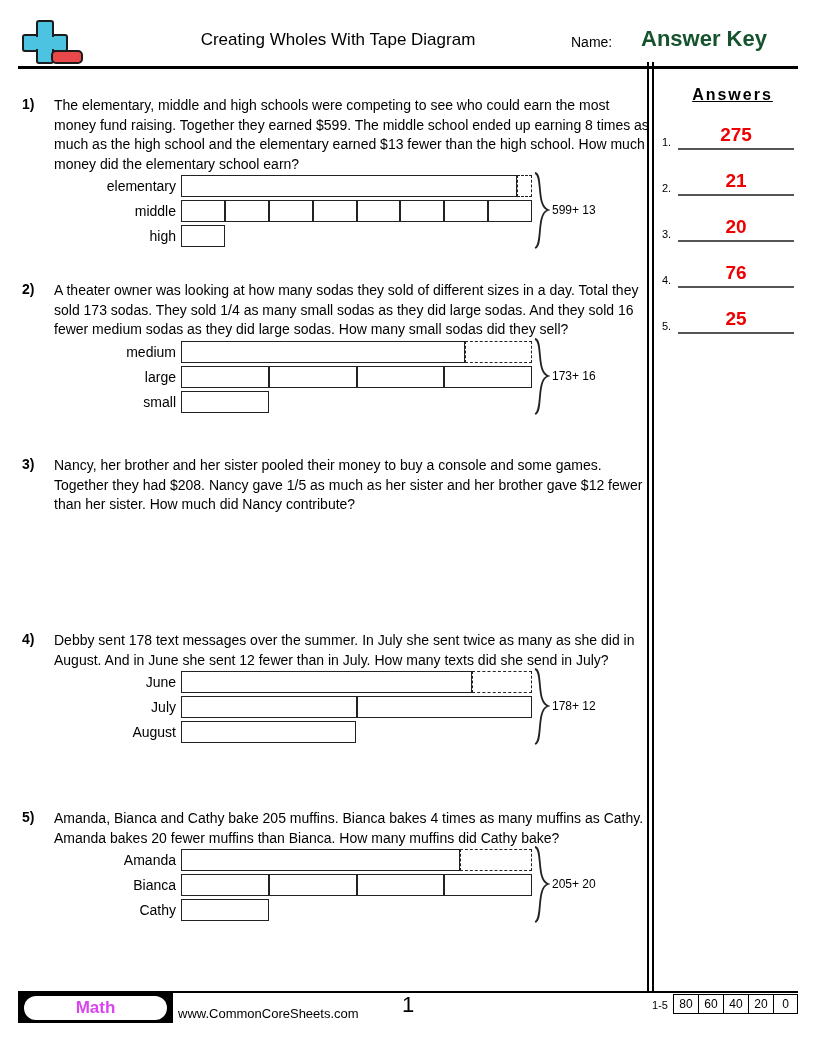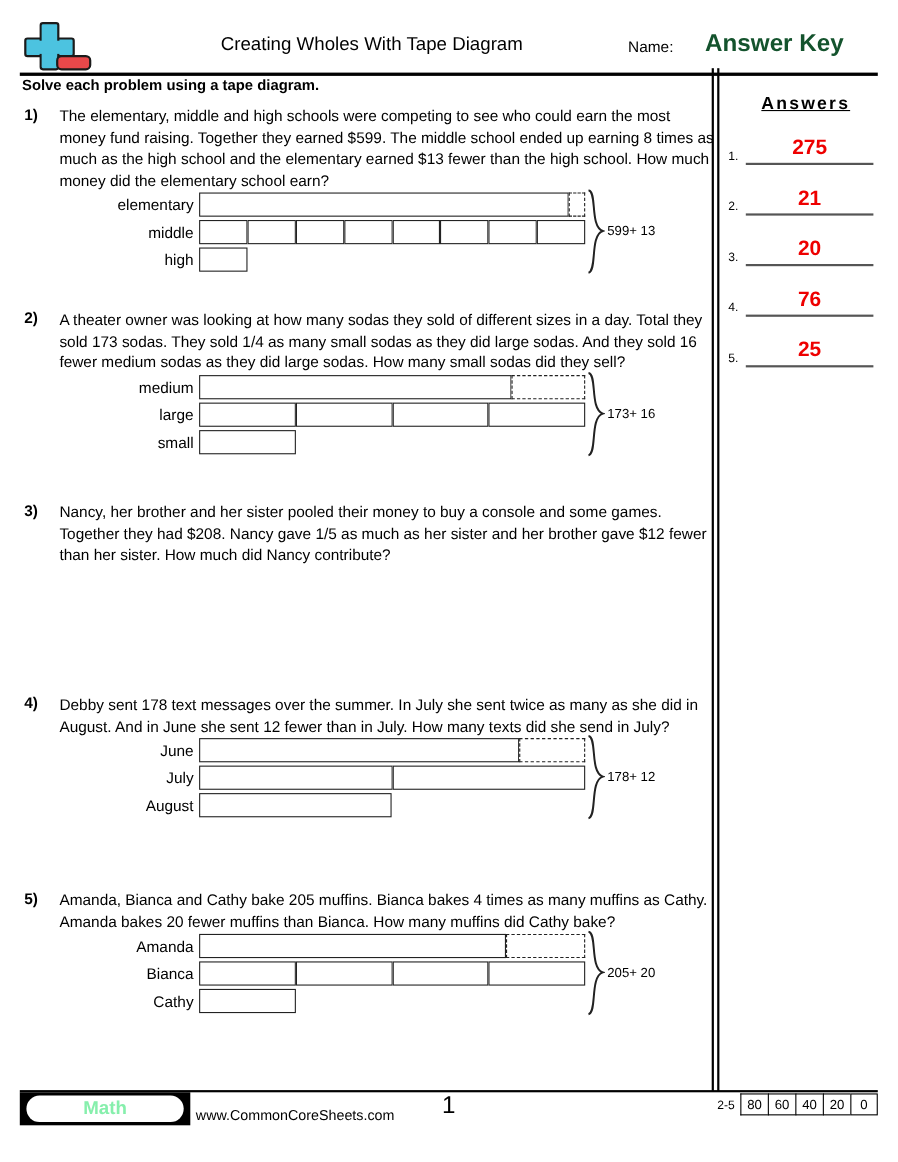--- a/index.html
+++ b/index.html
@@ -61,21 +61,21 @@
   .bar.dashed{border-style:dashed;border-width:1.6px;}
   .brace-label{position:absolute;font-size:12px;white-space:nowrap;}
 
   
   .footer{position:absolute;left:0px;top:988px;width:816px;height:60px;}
   .foot-rule{position:absolute;left:18px;top:3px;width:780px;height:2px;background:#000;}
   .math-badge{position:absolute;left:18px;top:5px;width:155px;height:30px;background:#000;}
   .math-badge .pill{position:absolute;left:6px;top:3px;width:143px;height:24px;background:#fff;
     border-radius:13px;}
   .math-badge .txt{position:absolute;left:0;top:5px;width:155px;text-align:center;
-    font-size:17px;font-weight:bold;color:#86efac;}
+    font-size:17px;font-weight:bold;color:#d946ef;}
   .site-url{position:absolute;left:178px;top:18px;font-size:13px;}
   .page-no{position:absolute;left:0px;top:4px;width:816px;text-align:center;font-size:22px;}
   .score{position:absolute;right:18px;top:6px;height:20px;display:flex;align-items:stretch;}
   .score-range{font-size:11px;padding:2px 5px 0 0;align-self:center;}
   .score-box{border:1.5px solid #000;border-right:none;width:25px;text-align:center;
     font-size:12px;line-height:18px;box-sizing:border-box;}
   .score-box:last-child{border-right:1.5px solid #000;}
 </style>
 </head>
 <body>
@@ -88,21 +88,20 @@
       <div class="plus-v"></div>
       <div class="plus-fill"></div>
       <div class="plus-fill2"></div>
       <div class="redbar"></div>
     </div>
     <div class="worksheet-title">Creating Wholes With Tape Diagram</div>
     <div class="name-label">Name:</div>
     <div class="answer-key">Answer Key</div>
   </div>
   <div class="hrule"></div>
-  <div class="instructions">Solve each problem using a tape diagram.</div>
 
   <div class="divider"></div>
   <div class="divider2"></div>
 
   <div class="answers-col">
     <div class="answers-title">Answers</div>
     <div id="answers-list">
         <div class="ans-row">
           <span class="ans-num">1.</span>
           <span class="ans-val">275</span>
@@ -222,21 +221,21 @@
 
   <div class="footer">
     <div class="foot-rule"></div>
     <div class="page-no">1</div>
     <div class="math-badge">
       <div class="pill"></div>
       <div class="txt">Math</div>
     </div>
     <div class="site-url">www.CommonCoreSheets.com</div>
     <div class="score">
-      <div class="score-range">2-5</div>
+      <div class="score-range">1-5</div>
       <div id="score-boxes" style="display:flex;">
           <div class="score-box">80</div>
           <div class="score-box">60</div>
           <div class="score-box">40</div>
           <div class="score-box">20</div>
           <div class="score-box">0</div>
         </div>
     </div>
   </div>
 

